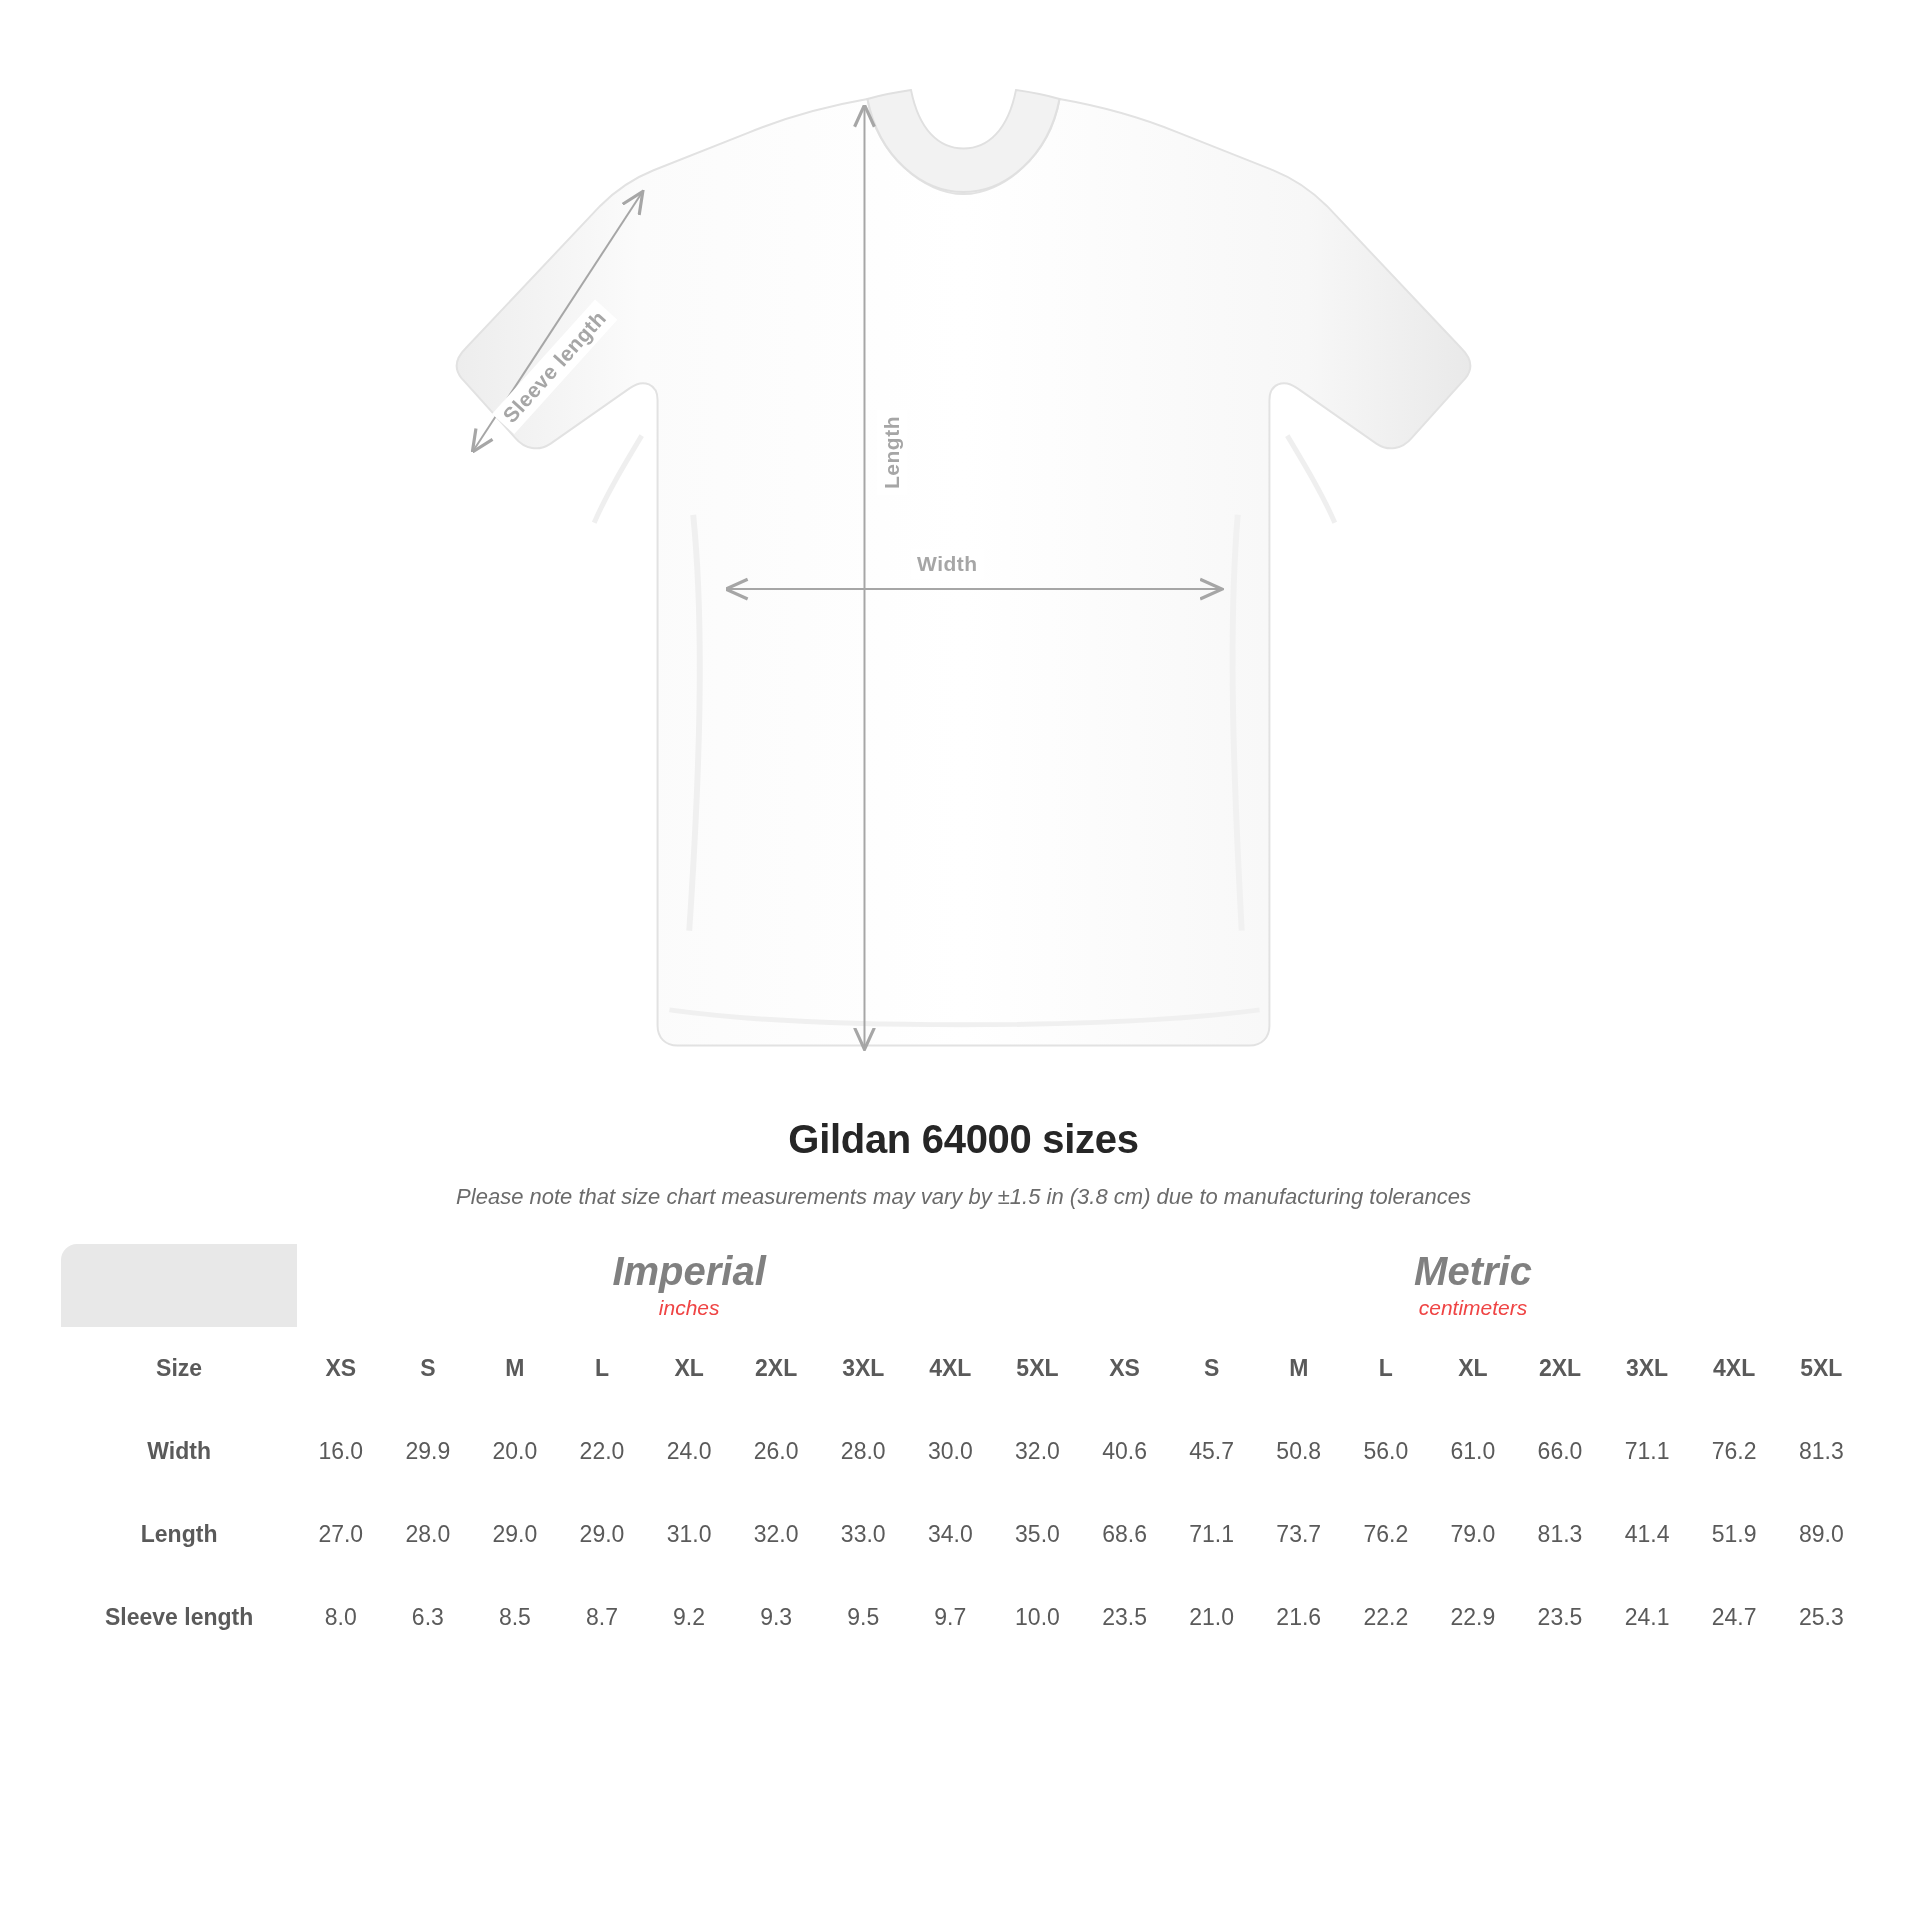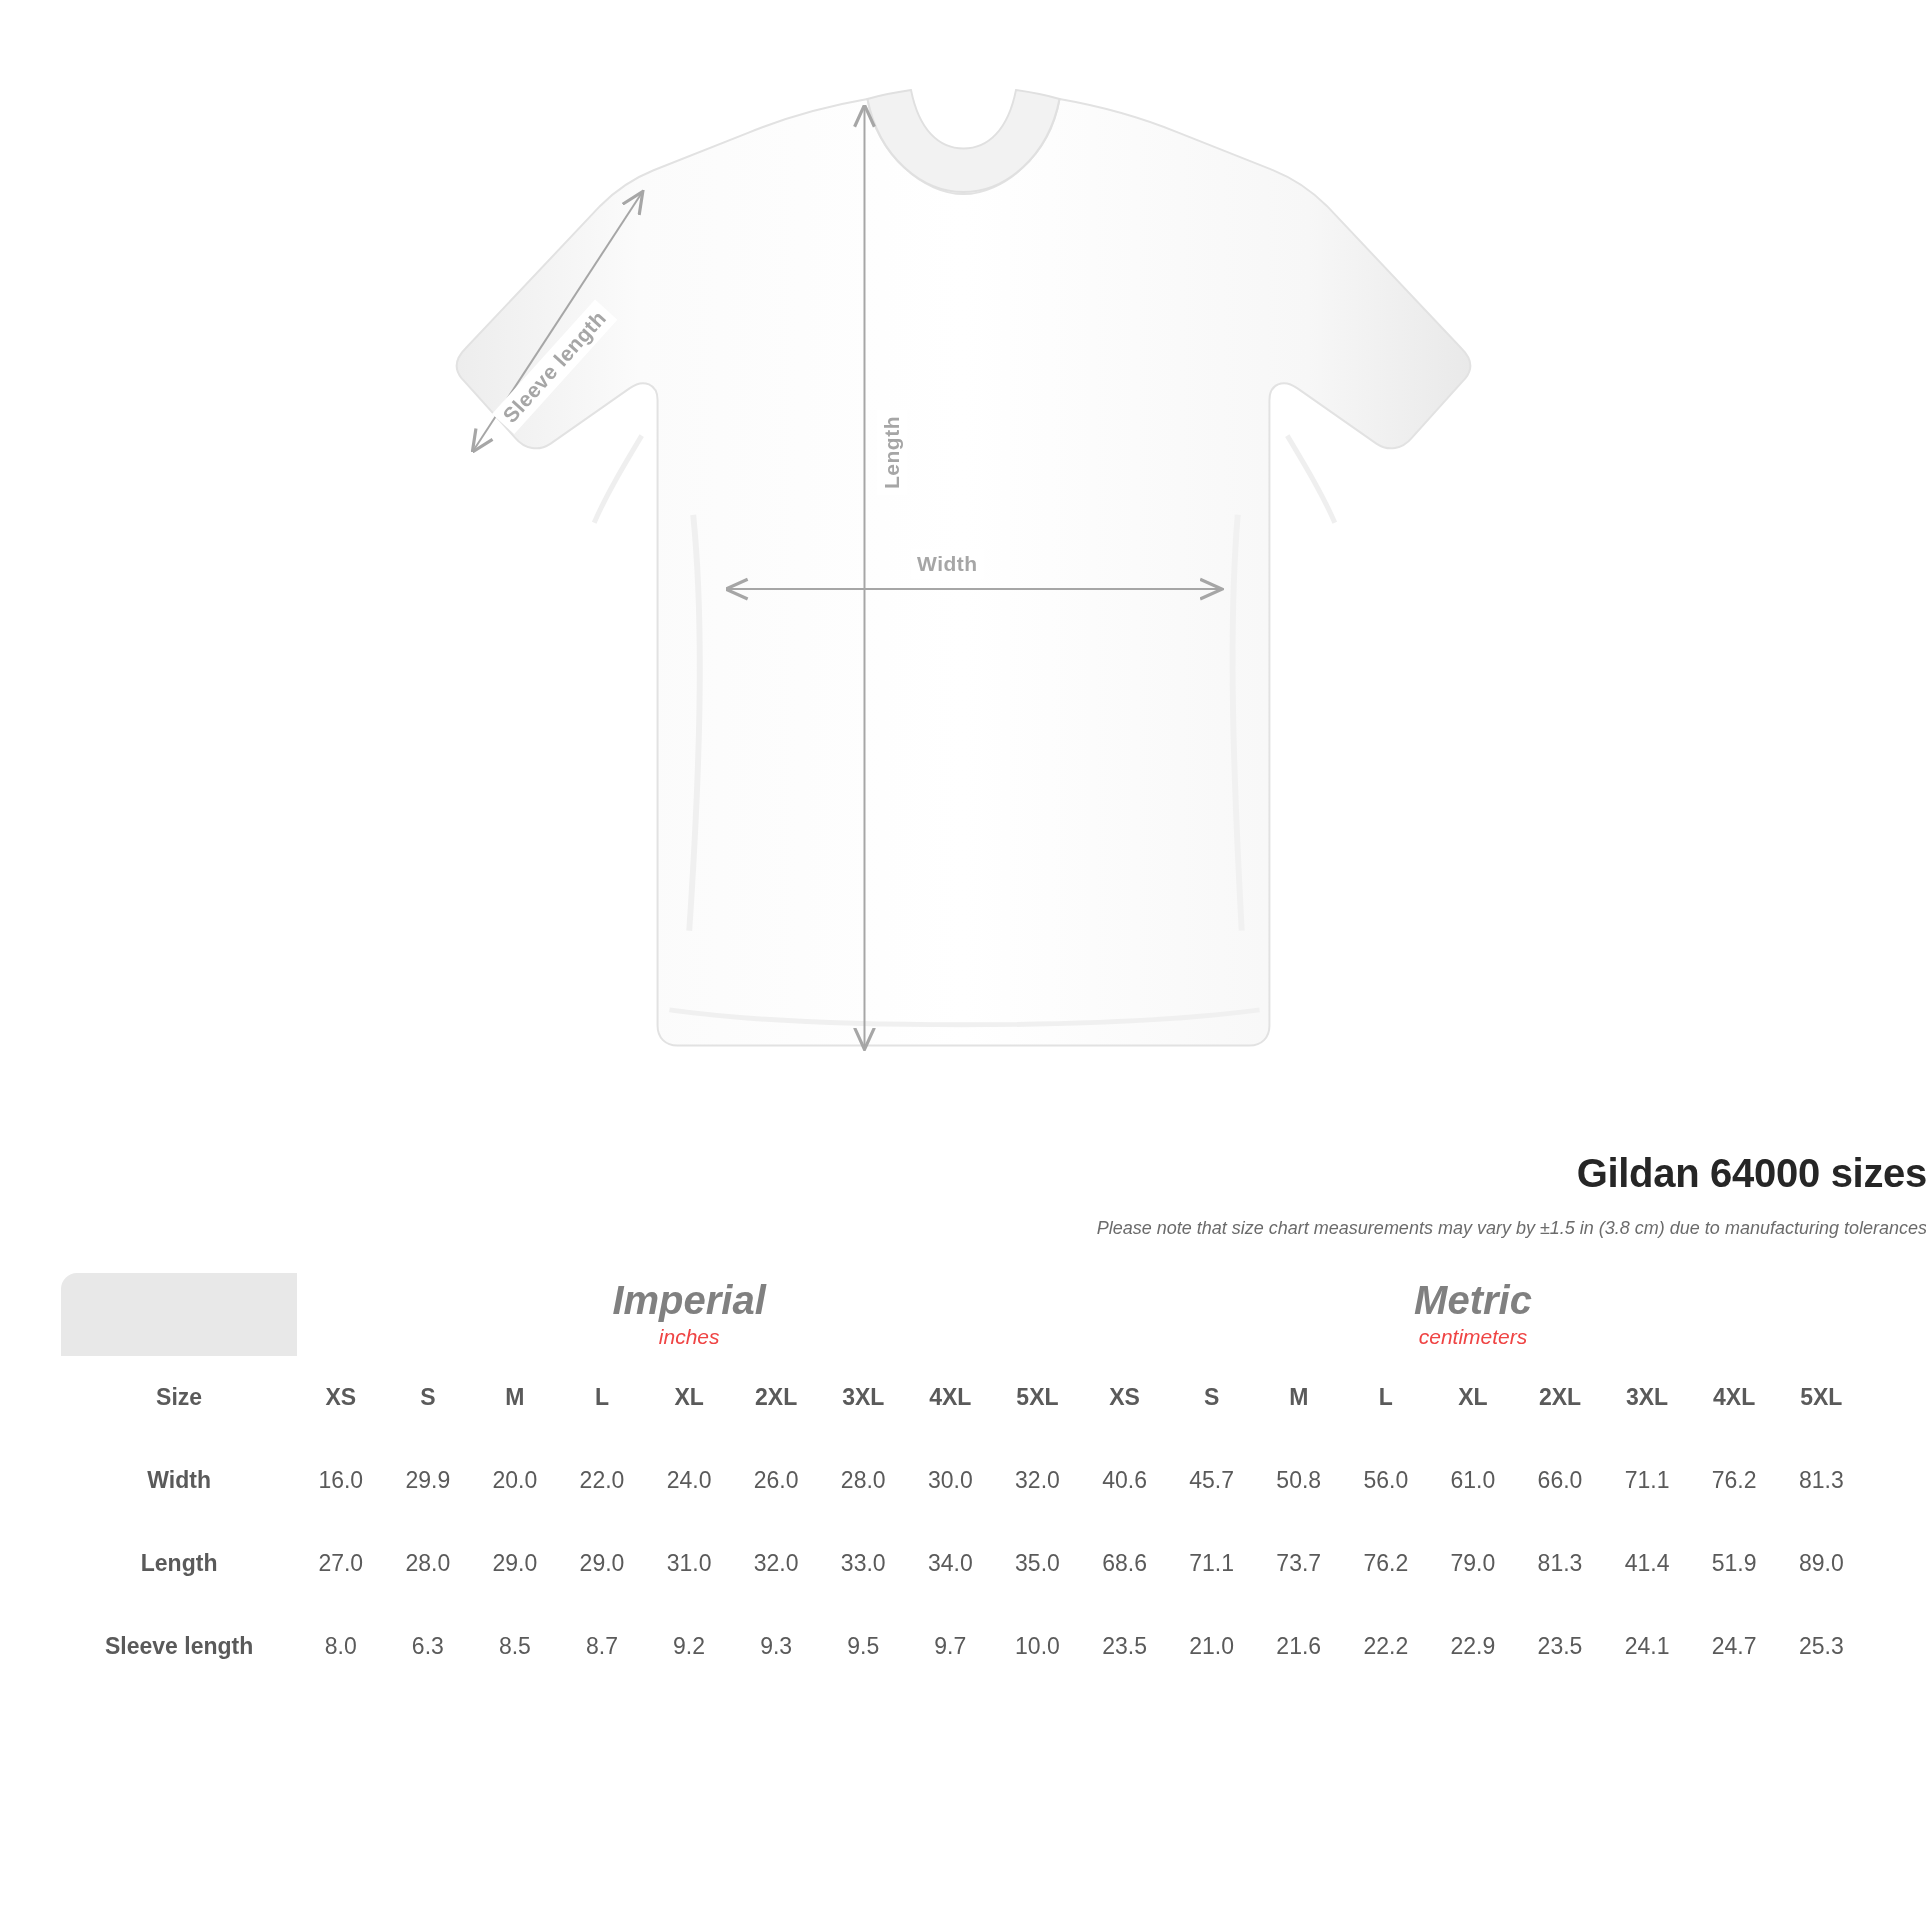--- a/index.html
+++ b/index.html
@@ -50,32 +50,32 @@
     transform: rotate(-48deg);
     transform-origin: left top;
   }
   .label-bg {
     background: #ffffff;
     padding: 3px 6px;
   }
 
   
   .title-block {
-    text-align: right;
-    margin-top: 52px;
+    text-align: center;
+    margin-top: 18px;
   }
   .chart-title {
     font-size: 40px;
     font-weight: bold;
     color: #262626;
     margin: 0;
     letter-spacing: -0.3px;
   }
   .chart-note {
-    font-size: 18px;
+    font-size: 22px;
     font-style: italic;
     color: #6b6b6b;
     margin-top: 22px;
   }
 
   
   .table-wrap {
     margin: 34px 61px 0 61px;
     border-radius: 16px;
     overflow: hidden;

